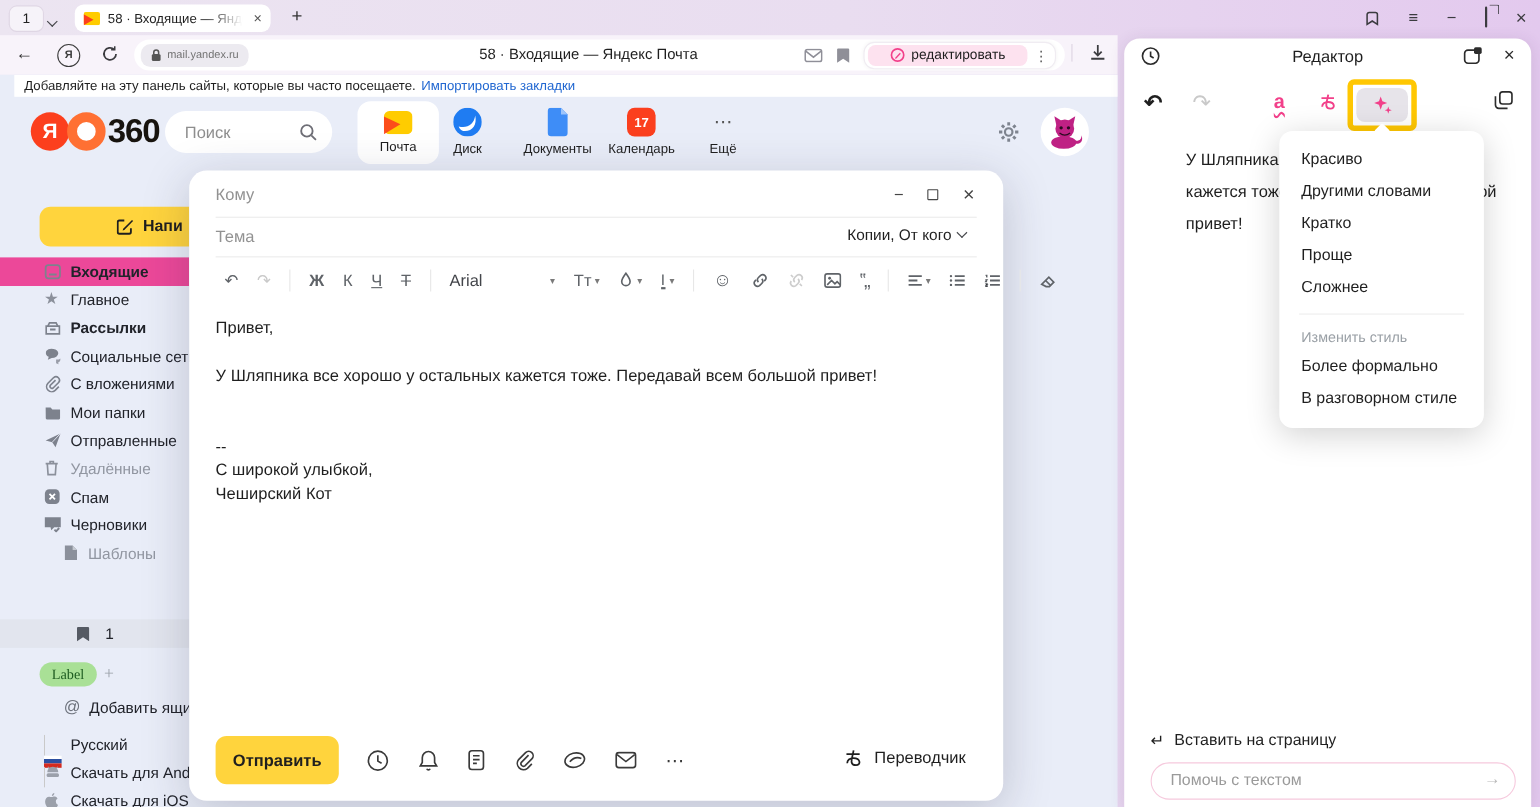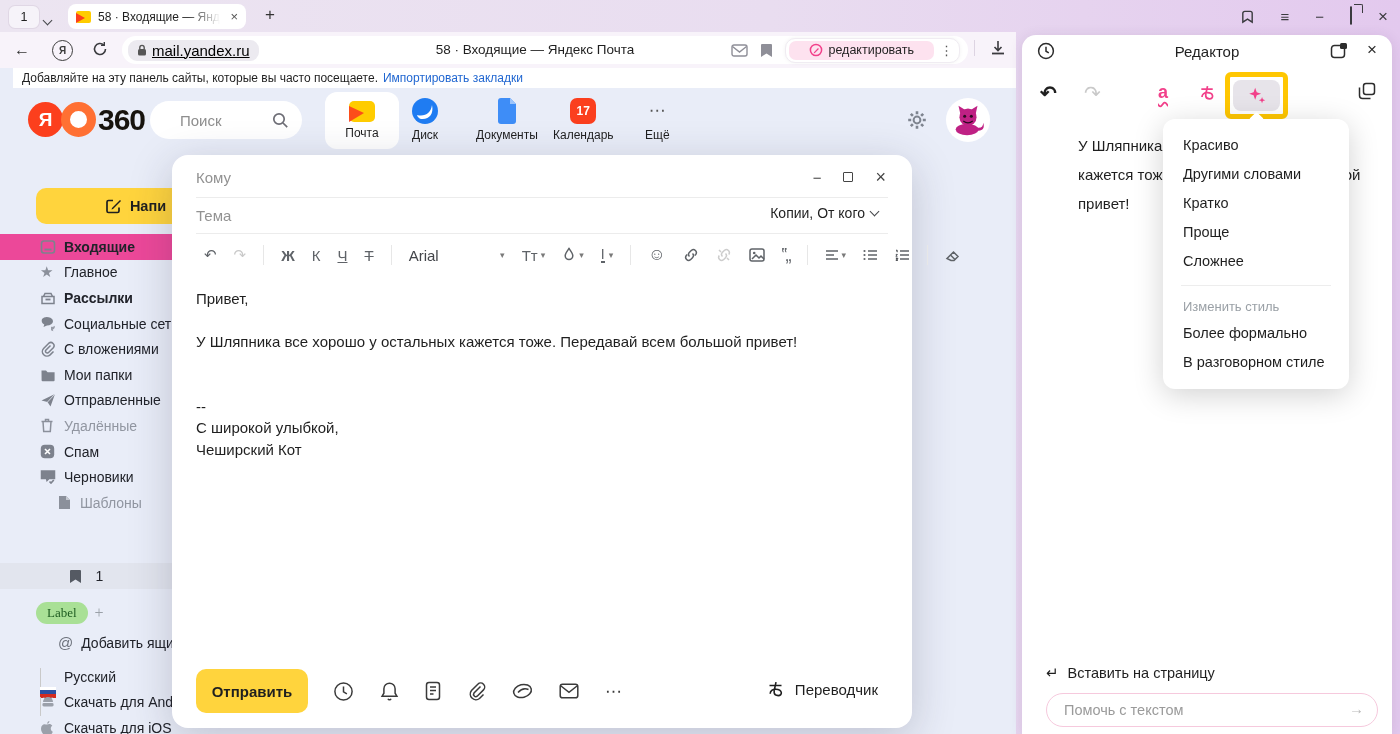--- a/index.html
+++ b/index.html
@@ -24,40 +24,40 @@
   .restore-ic{width:10px;height:10px;border:1.5px solid #3b3b3f;border-radius:2px;position:relative;}
   .restore-ic:before{content:"";position:absolute;left:2.5px;top:-3.5px;width:8px;height:8px;border:1.5px solid #3b3b3f;border-left:none;border-bottom:none;border-radius:0 2px 0 0;}
 
   
   .addr-row{left:0;top:32px;width:1016px;height:36px;background:#f8f3fa;}
   .addr-back{left:14px;top:9px;font-size:16px;color:#333;}
   .ya-badge{left:52px;top:8px;width:19px;height:19px;border:1.8px solid #3c3c3c;border-radius:50%;display:flex;align-items:center;justify-content:center;font-size:10px;font-weight:bold;color:#3c3c3c;}
   .addr-refresh{left:92px;top:9px;}
   .addr-field{left:122px;top:4px;width:846px;height:28px;background:#fff;border-radius:14px;}
   .domain-chip{left:6px;top:3.5px;height:21px;background:#eceaf0;border-radius:9px;display:flex;align-items:center;gap:5px;padding:0 9px;}
-  .domain-chip span{font-size:15px;color:#000000;text-decoration:underline;}
+  .domain-chip span{font-size:10px;color:#737373;}
   .addr-title{left:200px;right:220px;top:6px;text-align:center;font-size:13.5px;color:#1f1f1f;white-space:nowrap;}
   .addr-right{right:8px;top:3px;display:flex;align-items:center;gap:12px;height:22px;}
   .edit-pill{display:flex;align-items:center;gap:6px;background:#fff;border:1px solid #f0ecf2;border-radius:10px;padding:2px 6px 2px 3px;box-shadow:0 0 4px rgba(0,0,0,.05);}
   .edit-chip{display:flex;align-items:center;gap:5px;background:#fde2ef;border-radius:7px;height:19px;padding:0 20px;font-size:12.5px;color:#1f1f1f;}
   .addr-sep{left:974px;top:8px;width:1px;height:16px;background:#ddd4e2;}
   .addr-download{left:990px;top:8px;}
 
   
   .page{left:0;top:68px;width:1016px;height:666px;background:#e9edf8;overflow:hidden;}
   .hint-bar{left:0;top:0;width:100%;height:20px;background:#fff;display:flex;align-items:center;gap:5px;padding-left:9px;box-sizing:border-box;font-size:12px;color:#1f1f1f;margin-left:13px;}
   .hint-link{color:#2167d1;}
 
   
   .logo{left:28px;top:34px;display:flex;align-items:center;}
   .logo-ya{width:35px;height:35px;border-radius:50%;background:#fc3f1d;color:#fff;font-weight:bold;font-size:19px;display:flex;align-items:center;justify-content:center;}
   .logo-ring{width:17px;height:17px;border:9px solid #ff7033;border-radius:50%;margin-left:-2px;background:#fff;}
   .logo-360{font-size:30px;font-weight:800;color:#17130e;letter-spacing:-1px;margin-left:2px;}
   .search{left:150px;top:33px;width:152px;height:38px;background:#fff;border-radius:19px;}
-  .search input{border:none;outline:none;background:transparent;width:100px;margin:10px 0 0 28px;font-size:15px;color:#000000;font-family:"Liberation Sans",sans-serif;}
+  .search input{border:none;outline:none;background:transparent;width:100px;margin:10px 0 0 16px;font-size:15px;color:#000000;font-family:"Liberation Sans",sans-serif;}
   .search input::placeholder{color:#8e8e8e;}
   .search-ic{right:13px;top:11px;}
   .app{display:flex;flex-direction:column;align-items:center;gap:4px;font-size:12px;color:#1f1f1f;}
   .app-mail{left:325px;top:24px;width:74px;height:57px;background:#fff;border-radius:12px;justify-content:center;}
   .app-disk{left:412px;top:30px;}  .app-docs{left:476px;top:30px;}
   .app-cal{left:553px;top:30px;}   .app-more{left:645px;top:30px;}
   .more-dots{font-size:17px;color:#555;height:26px;line-height:26px;}
   .cal-ic{width:26px;height:26px;background:#fb3f1e;border-radius:7px;color:#fff;font-weight:bold;font-size:12px;display:flex;align-items:center;justify-content:center;}
   .gear{left:906px;top:41px;}
   .avatar{left:946px;top:30px;width:44px;height:44px;border-radius:50%;background:#fff;display:flex;align-items:center;justify-content:center;}

